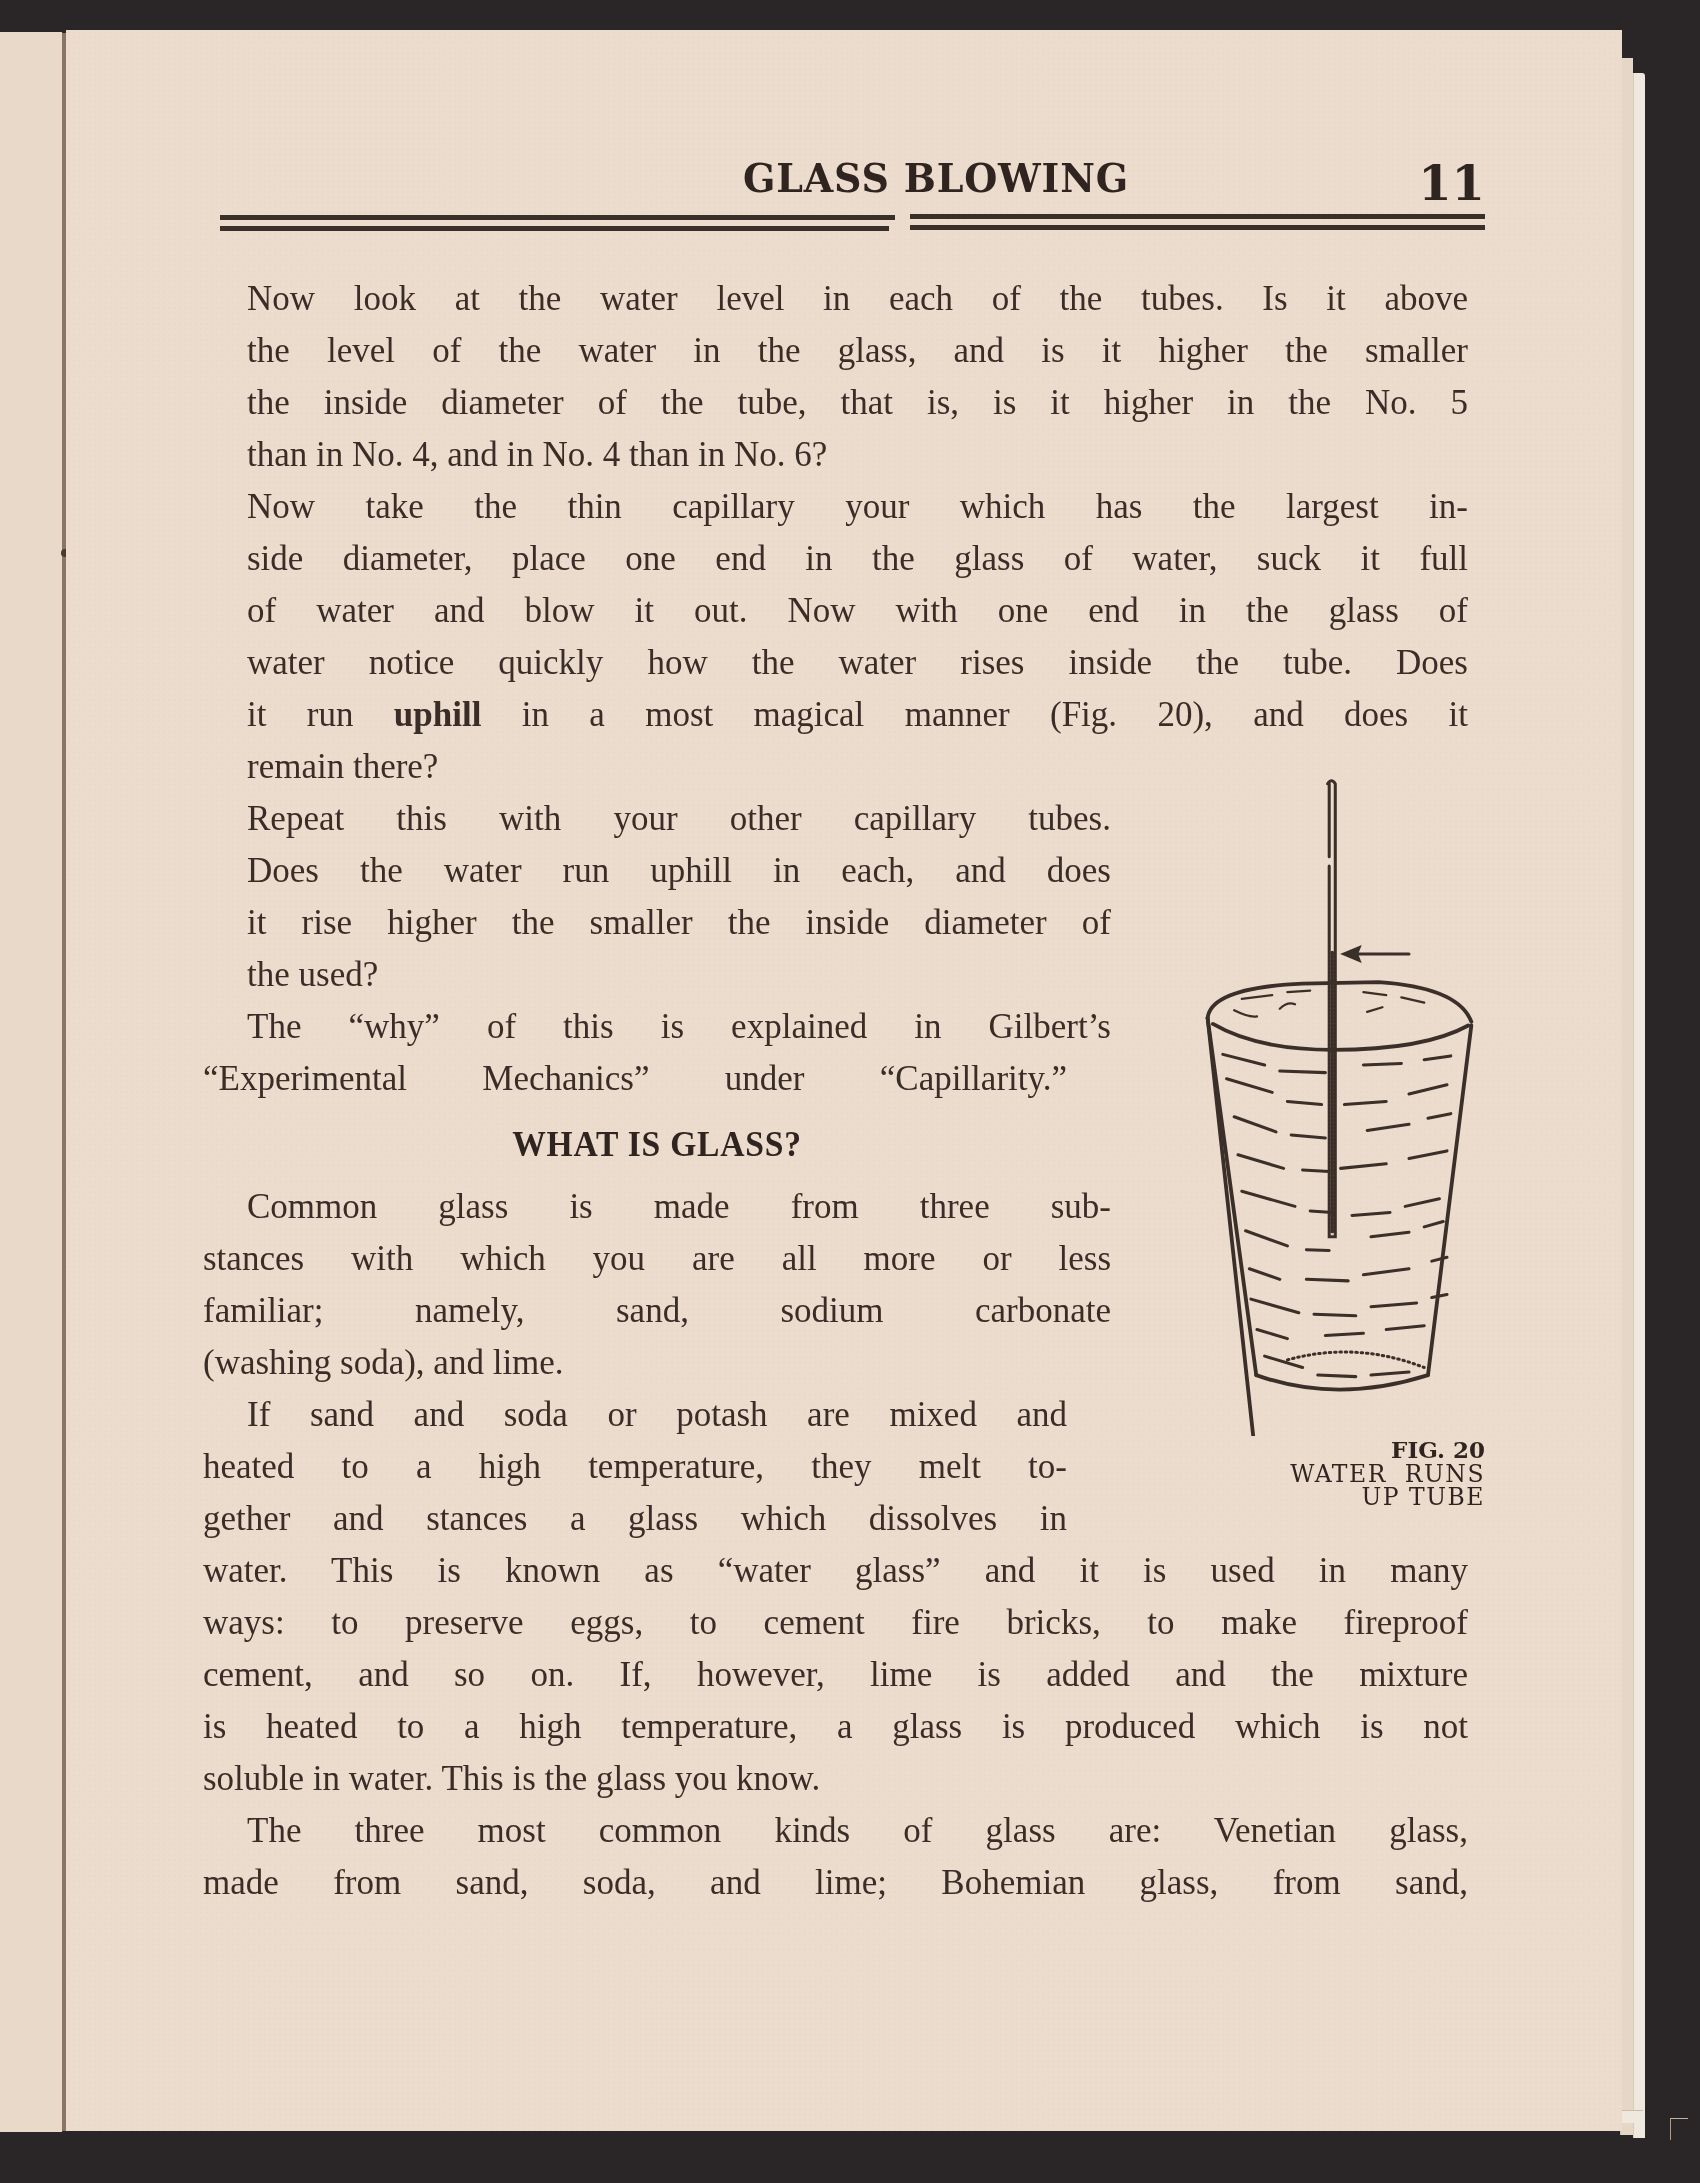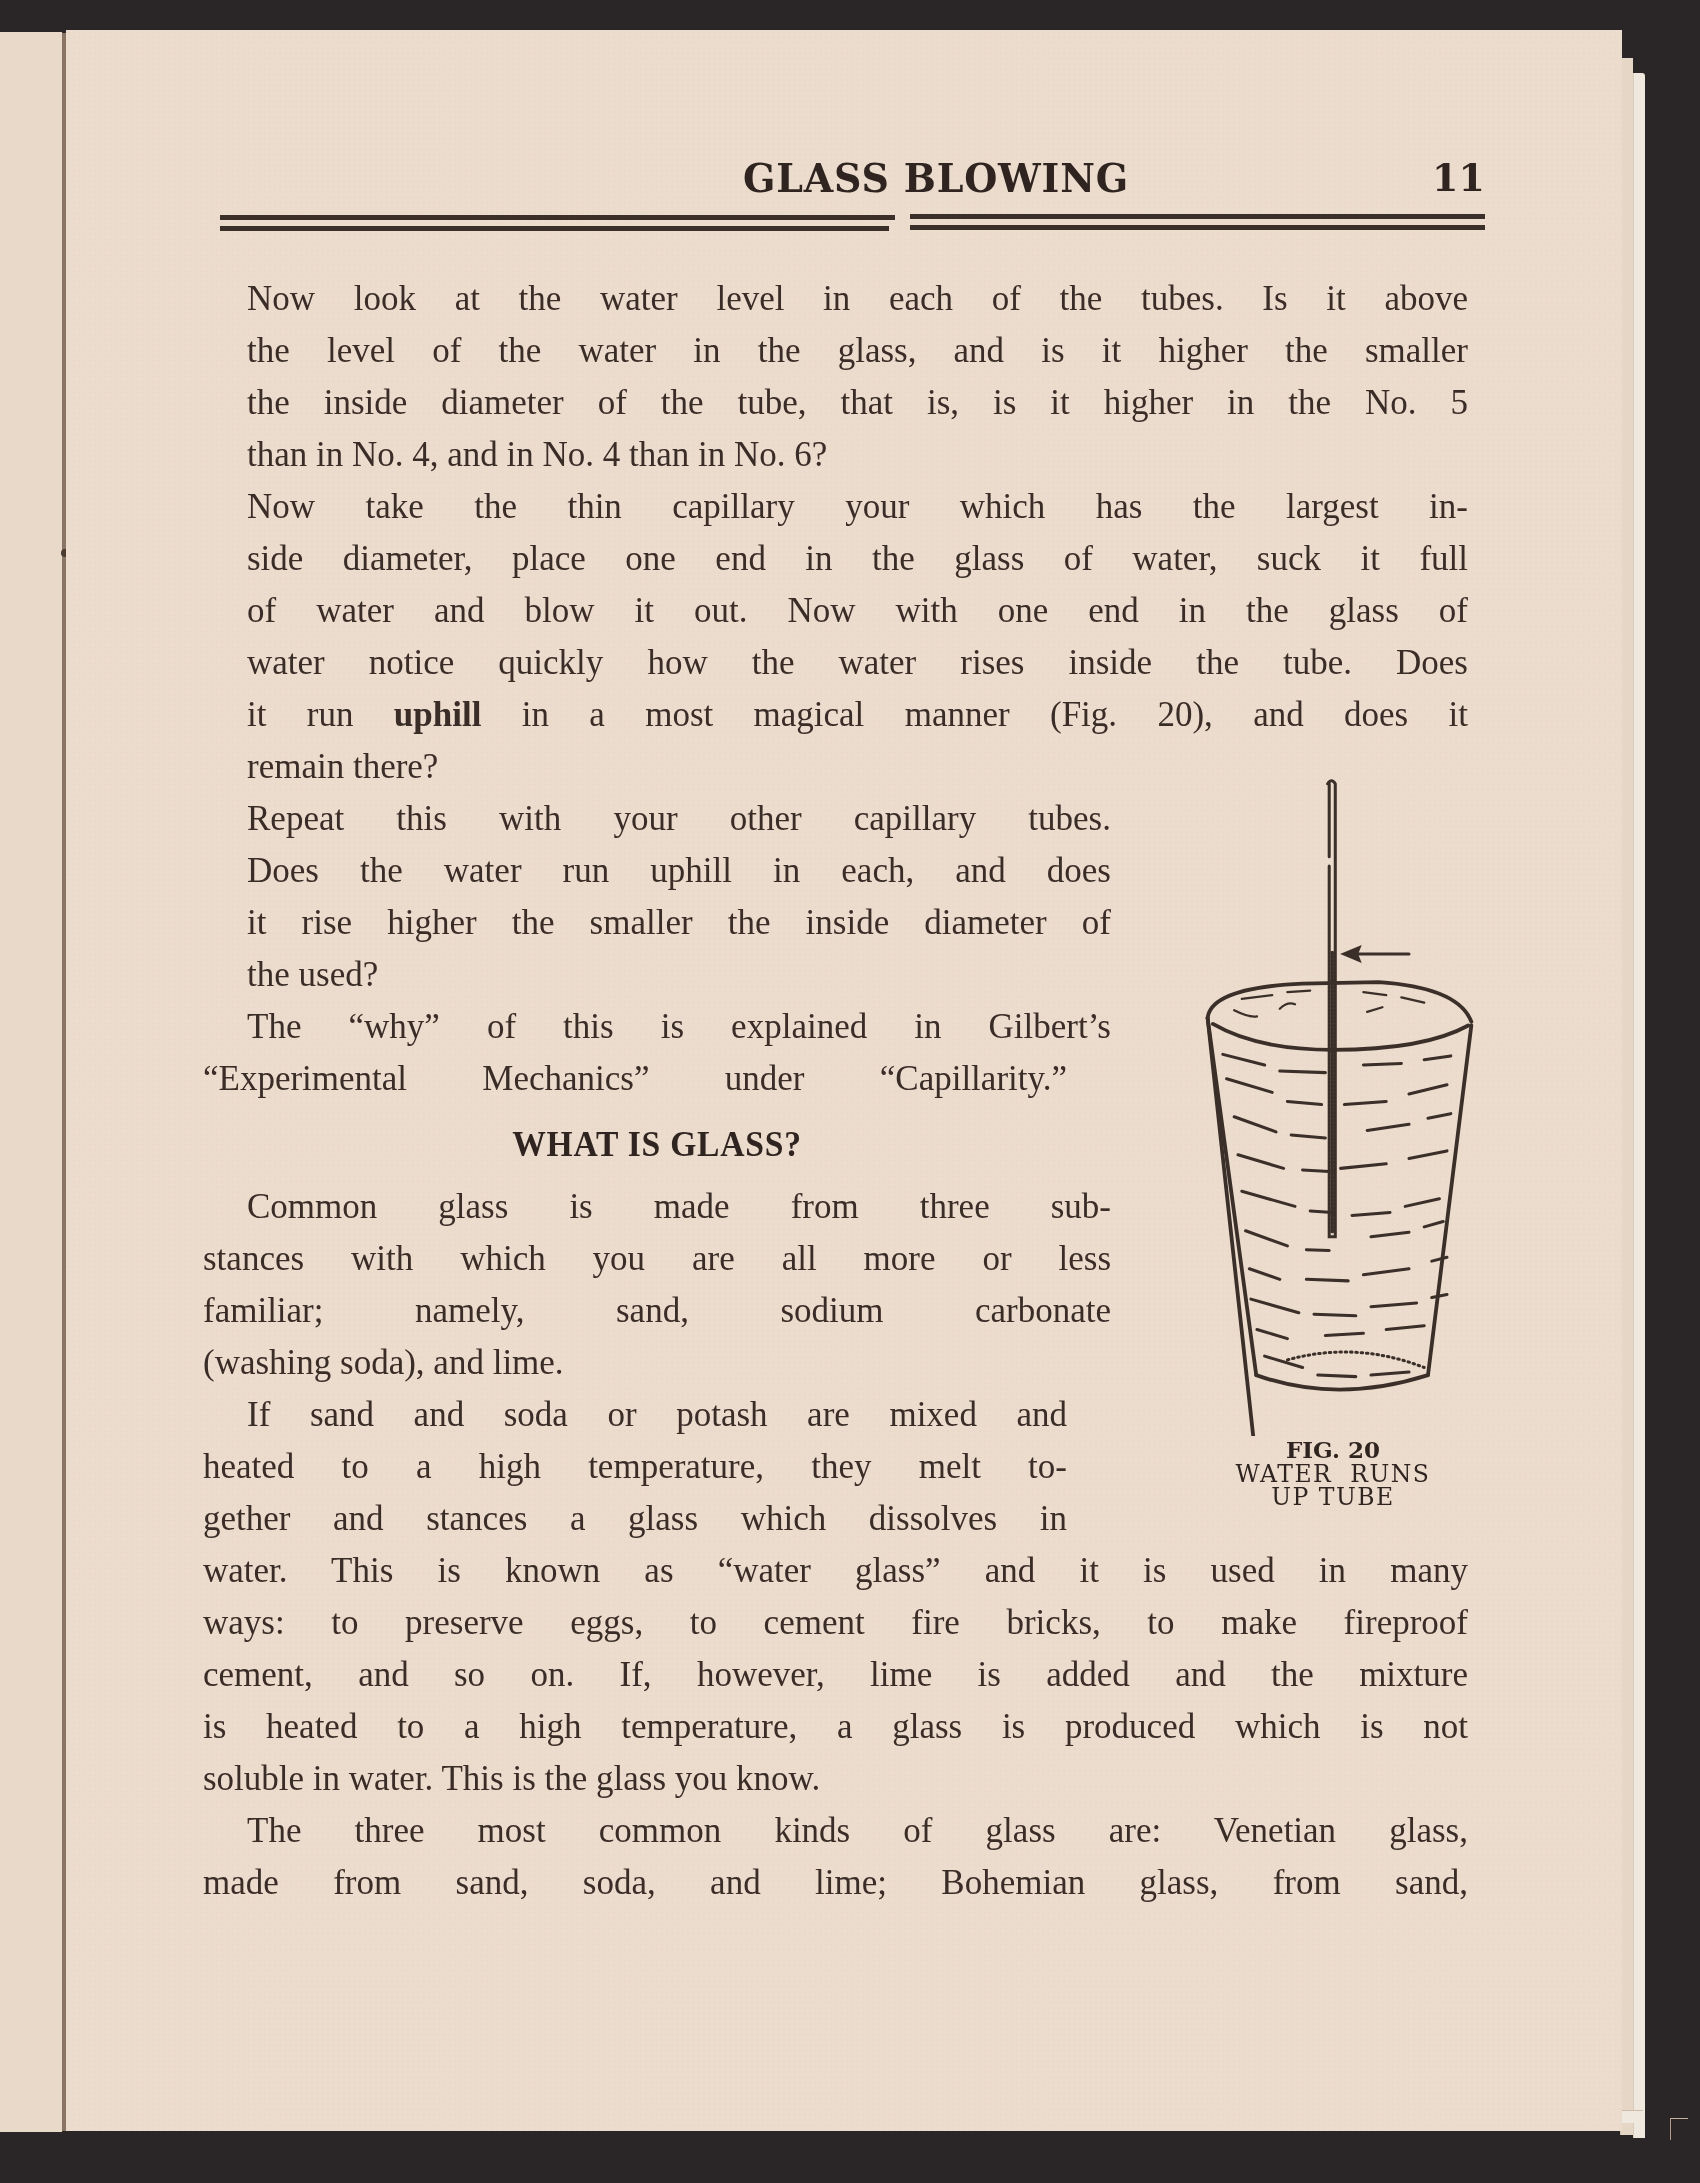--- a/index.html
+++ b/index.html
@@ -55,21 +55,21 @@
     position: absolute; left: 0; width: 1265px; top: 3px;
     text-align: center;
     font-family: "DejaVu Serif", serif; font-weight: bold;
     font-size: 38px; letter-spacing: 0.8px; color: #2f2420;
     transform: scaleY(1.05);
     padding-left: 167px; box-sizing: border-box;
   }
   .page-number {
     position: absolute; right: 0; top: 3px;
     font-family: "DejaVu Serif", serif; font-weight: bold;
-    font-size: 38px; color: #2f2420;
+    font-size: 48px; color: #2f2420;
   }
   .rule {
     position: absolute; height: 5.3px; background: #3b2f2a;
   }
   .rule.l1 { left: 220px; top: 215px; width: 675px; }
   .rule.l2 { left: 220px; top: 226px; width: 669px; }
   .rule.r1 { left: 910px; top: 214px; width: 575px; }
   .rule.r2 { left: 910px; top: 225px; width: 575px; }
 
   .body-text {
@@ -85,21 +85,21 @@
     font-size: 35px; letter-spacing: 0.8px; color: #2f2420;
     font-weight: bold; transform: scaleX(0.96);
   }
   strong { font-weight: bold; }
 
   .figure {
     position: absolute; left: 1181px; top: 767px; width: 304px; height: 760px;
   }
   .fig-caption {
     position: absolute; left: 0; width: 304px; top: 669px;
-    text-align: center; color: #2f2420;
+    text-align: right; color: #2f2420;
     font-family: "DejaVu Serif", serif; font-weight: bold; font-size: 23px;
     line-height: 27px;
   }
   .fig-caption .cap-title { display: block; }
   .fig-caption .cap-sub { display: block; font-weight: normal; letter-spacing: 1.5px; font-size: 23.5px; line-height: 23px; }
 </style>
 </head>
 <body>
 
 <div class="left-leaf"></div>

